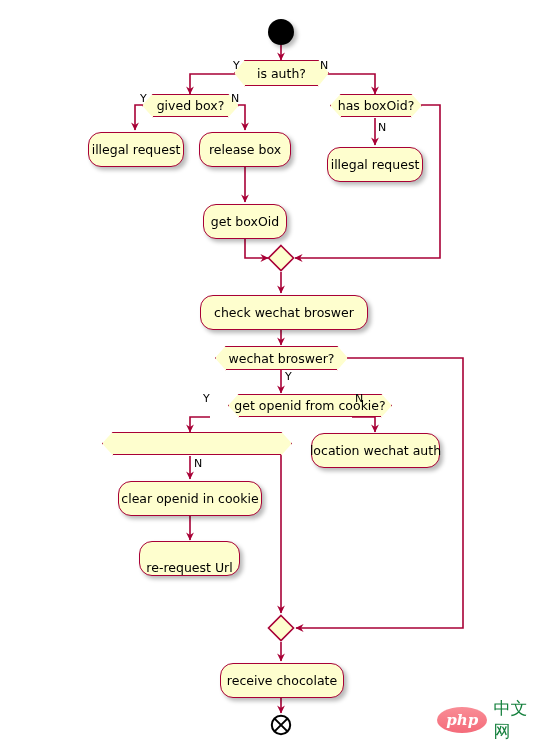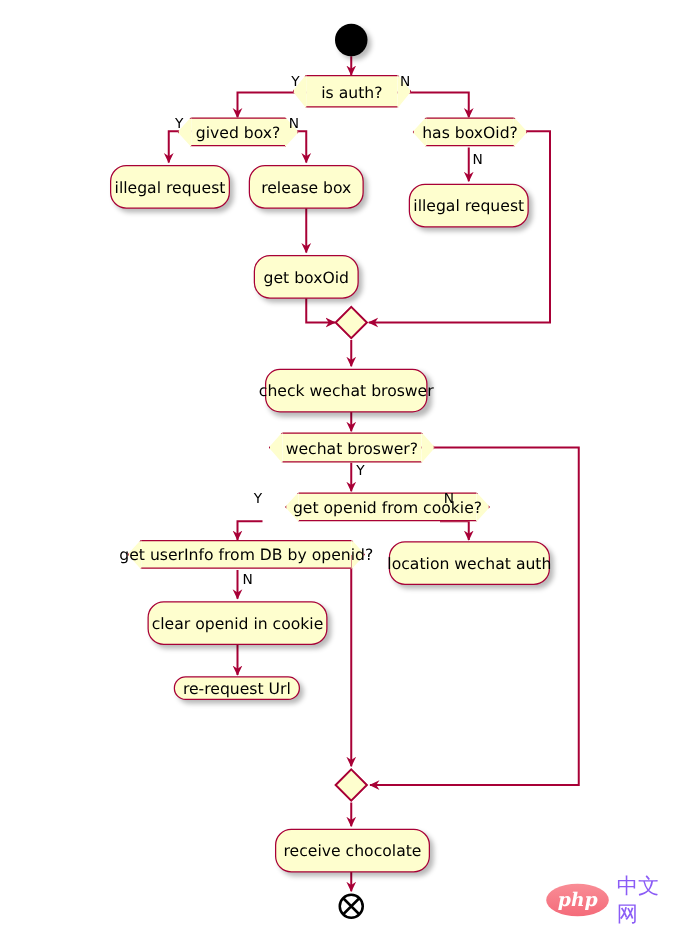--- a/index.html
+++ b/index.html
@@ -107,21 +107,21 @@
     color: #ffffff;
     font-style: italic;
     font-weight: bold;
     font-size: 15px;
     display: flex;
     align-items: center;
     justify-content: center;
     font-family: "DejaVu Serif", serif;
   }
   .wm-cn {
-    color: #8b5cf6;
+    color: #15803d;
     font-size: 17px;
     font-family: "DejaVu Sans", sans-serif;
   }
 </style>
 </head>
 <body>
 
 <div id="canvas">
 
   <svg id="edges" viewBox="0 0 543 744" xmlns="http://www.w3.org/2000/svg">
@@ -213,21 +213,21 @@
   </div>
 
   <div class="node activity" style="left:203px; top:204px; width:84px; height:35px;">
     <span>get boxOid</span>
   </div>
 
   <svg class="node" style="left:267px; top:244px; width:28px; height:28px;" viewBox="0 0 28 28" xmlns="http://www.w3.org/2000/svg">
     <polygon points="14,1.5 26.5,14 14,26.5 1.5,14" fill="#FEFECE" stroke="#A80036" stroke-width="1.6"></polygon>
   </svg>
 
-  <div class="node activity" style="left:212px; top:295px; width:130px; height:35px;border-radius:12px;">
+  <div class="node activity" style="left:200px; top:295px; width:168px; height:35px;">
     <span>check wechat broswer</span>
   </div>
 
   <div class="node decision" style="left:226px; top:346px; width:111px; height:24px;">
     <div class="dbody">
         <span class="dleft"></span>
         <span class="dright"></span>
       <span class="dlabel">wechat broswer?</span>
     </div>
   </div>
@@ -237,33 +237,32 @@
         <span class="dleft"></span>
         <span class="dright"></span>
       <span class="dlabel">get openid from cookie?</span>
     </div>
   </div>
 
   <div class="node decision" style="left:113px; top:432px; width:168px; height:23px;">
     <div class="dbody">
         <span class="dleft"></span>
         <span class="dright"></span>
-      <span class="dlabel">get userInfo from DB by openid?</span>
     </div>
   </div>
 
   <div class="node activity" style="left:311px; top:433px; width:129px; height:35px;">
     <span>location wechat auth</span>
   </div>
 
   <div class="node activity" style="left:118px; top:481px; width:144px; height:35px;">
     <span>clear openid in cookie</span>
   </div>
 
-  <div class="node activity" style="left:139px; top:541px; width:101px; height:19px;">
+  <div class="node activity" style="left:139px; top:541px; width:101px; height:35px;align-items:flex-end;">
     <span>re-request Url</span>
   </div>
 
   <svg class="node" style="left:267px; top:614px; width:28px; height:28px;" viewBox="0 0 28 28" xmlns="http://www.w3.org/2000/svg">
     <polygon points="14,1.5 26.5,14 14,26.5 1.5,14" fill="#FEFECE" stroke="#A80036" stroke-width="1.6"></polygon>
   </svg>
 
   <div class="node activity" style="left:220px; top:663px; width:124px; height:35px;">
     <span>receive chocolate</span>
   </div>

